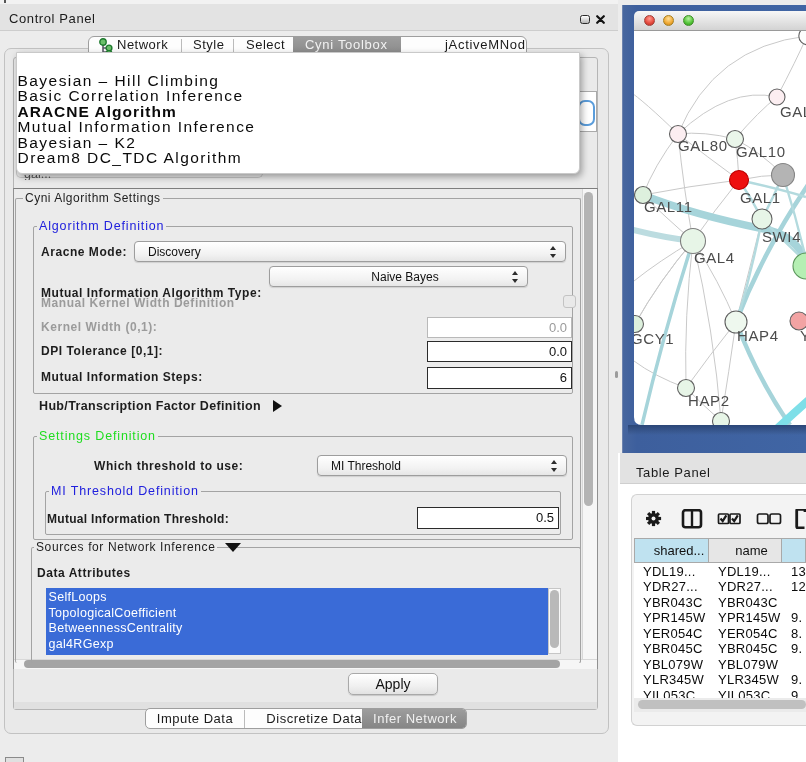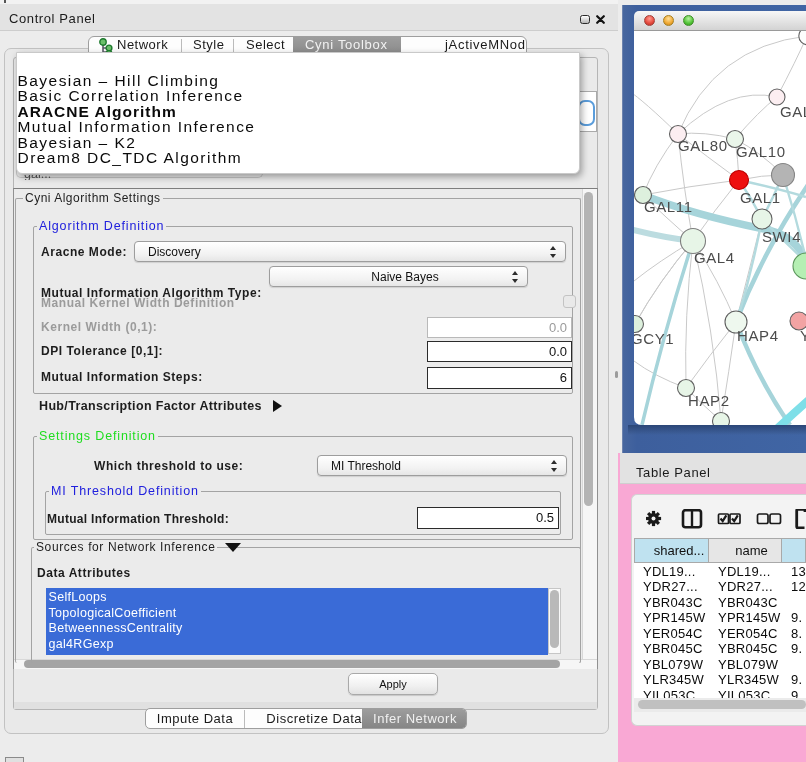--- a/index.html
+++ b/index.html
@@ -96,21 +96,21 @@
 
   <div class="lbl dis abs" style="left:41px;top:320px;">Kernel Width (0,1):</div>
   <div class="field" style="left:427px;top:317px;width:145px;height:21px;border:1px solid #b9b9b9;color:#9b9b9b;line-height:19px;">0.0</div>
 
   <div class="lbl abs" style="left:41px;top:344px;">DPI Tolerance [0,1]:</div>
   <div class="field" style="left:427px;top:341px;width:145px;height:21px;border:1px solid #2b2b2b;line-height:19px;">0.0</div>
 
   <div class="lbl abs" style="left:41px;top:370px;">Mutual Information Steps:</div>
   <div class="field" style="left:427px;top:367px;width:145px;height:22px;border:1px solid #2b2b2b;line-height:20px;">6</div>
 
-  <div class="lbl abs" style="left:39px;top:398.5px;font-size:12.5px;letter-spacing:0.35px;">Hub/Transcription Factor Attributes</div>
+  <div class="lbl abs" style="left:39px;top:398.5px;font-size:12.5px;letter-spacing:0.35px;">Hub/Transcription Factor Definition</div>
   <div class="abs" style="left:273px;top:400px;width:0;height:0;border-top:6px solid transparent;border-bottom:6px solid transparent;border-left:9px solid #111;"></div>
 
   <div class="gbox" style="left:33px;top:436px;width:540px;height:104px;"></div>
   <div class="gtitle ctitle" style="left:37px;top:429px;background:#ebebeb;color:#1fdd1f;">Settings Definition</div>
 
   <div class="lbl abs" style="left:94px;top:459px;">Which threshold to use:</div>
   <div class="combo" style="left:317px;top:455px;width:250px;height:21px;">MI Threshold<span class="steppers">
           <span class="tri-up" style="top:4px;"></span>
           <span class="tri-dn" style="top:12px;"></span>
         </span></div>
@@ -125,21 +125,21 @@
   <div class="abs" style="left:225px;top:543px;width:0;height:0;border-left:8px solid transparent;border-right:8px solid transparent;border-top:9px solid #111;"></div>
   <div class="lbl abs" style="left:37px;top:566px;">Data Attributes</div>
 
   <div class="abs" style="left:46px;top:588px;width:502px;height:66.5px;background:#3a6bd7;color:#fff;font-size:12.5px;letter-spacing:0.3px;line-height:15.6px;padding:2px 0 0 2.5px;overflow:hidden;">
     SelfLoops<br>TopologicalCoefficient<br>BetweennessCentrality<br>gal4RGexp
   </div>
   <div class="abs" style="left:548px;top:588px;width:13px;height:66px;background:#fafafa;border:1px solid #c6c6c6;"></div>
   <div class="abs" style="left:550px;top:590px;width:9px;height:58px;background:#b9b9b9;border-radius:4.5px;"></div>
   </div>
 
-  <div class="abs" style="left:348px;top:673px;width:90px;height:22px;background:linear-gradient(#ffffff,#f0f0f0 60%,#e2e2e2);border:1px solid #a9a9a9;border-radius:5px;box-shadow:0 1px 1px rgba(0,0,0,0.15);text-align:center;font-size:11px;line-height:21px;color:#111;">Apply</div>
+  <div class="abs" style="left:348px;top:673px;width:90px;height:22px;background:linear-gradient(#ffffff,#f0f0f0 60%,#e2e2e2);border:1px solid #a9a9a9;border-radius:5px;box-shadow:0 1px 1px rgba(0,0,0,0.15);text-align:center;font-size:14px;line-height:21px;color:#111;">Apply</div>
 
   <div class="abs" id="bottabs" style="left:145px;top:708px;width:322px;height:21px;background:#fdfdfd;border:1px solid #9e9e9e;border-radius:5px;overflow:hidden;">
     <div class="abs" style="left:98px;top:1px;width:1px;height:19px;background:#bbb;"></div>
     <div class="abs" style="left:216px;top:0;width:106px;height:21px;background:linear-gradient(#9d9d9d,#838383);"></div>
     <div class="abs" style="left:0;top:2px;width:98px;text-align:center;font-size:13px;letter-spacing:0.5px;color:#1a1a1a;">Impute Data</div>
     <div class="abs" style="left:99px;top:2px;width:117px;text-align:right;font-size:13px;letter-spacing:0.5px;color:#1a1a1a;">Discretize Data</div>
     <div class="abs" style="left:216px;top:2px;width:106px;text-align:center;font-size:13px;letter-spacing:0.5px;color:#f0f0f0;">Infer Network</div>
   </div>
 
   <div class="abs" style="left:5px;top:757px;width:19px;height:15px;border:1.5px solid #8a8a8a;background:#e0e0e0;"></div>
@@ -254,21 +254,21 @@
         <text x="60" y="232">GAL4</text>
         <text x="-3" y="313">GCY1</text>
         <text x="103" y="310">HAP4</text>
         <text x="166" y="310">Y</text>
         <text x="54" y="375">HAP2</text>
       </g>
     </g>
   </svg>
 </div>
 
-<div class="abs" id="tablepanel" style="left:618px;top:453px;width:188px;height:309px;background:#f9a8d4;">
+<div class="abs" id="tablepanel" style="left:618px;top:453px;width:188px;height:309px;background:#ffffff;">
   <div class="abs" style="left:2px;top:0;width:186px;height:31px;background:#e2e2e2;border-bottom:1px solid #cfcfcf;"></div>
   <div class="abs" style="left:18px;top:12px;font-size:13px;color:#1b1b1b;letter-spacing:0.6px;">Table Panel</div>
 
   <div class="abs" style="left:13px;top:41px;width:175px;height:232px;background:#f3f3f3;border:1px solid #d2d2d2;border-radius:6px 0 0 6px;border-right:none;"></div>
 
   <svg class="abs" style="left:28px;top:56px;" width="160" height="20" viewBox="0 0 160 20">
     <g fill="none" stroke="#1a1a1a">
       <g transform="translate(7.5,9.5)">
         <g stroke="#1a1a1a" stroke-width="3.2">
           <path d="M0 -4 L0 -7.6"></path>

